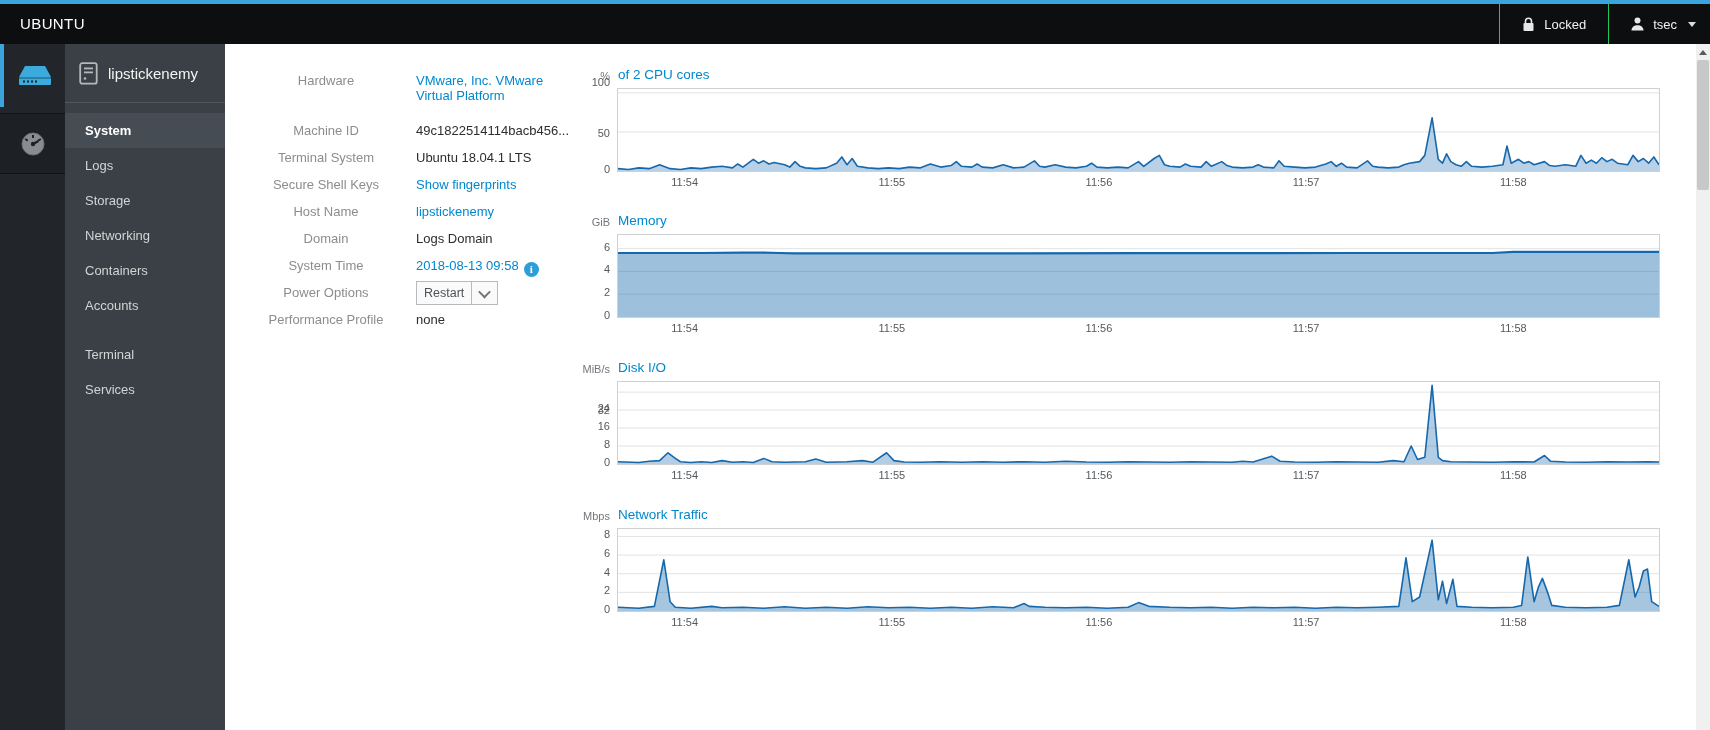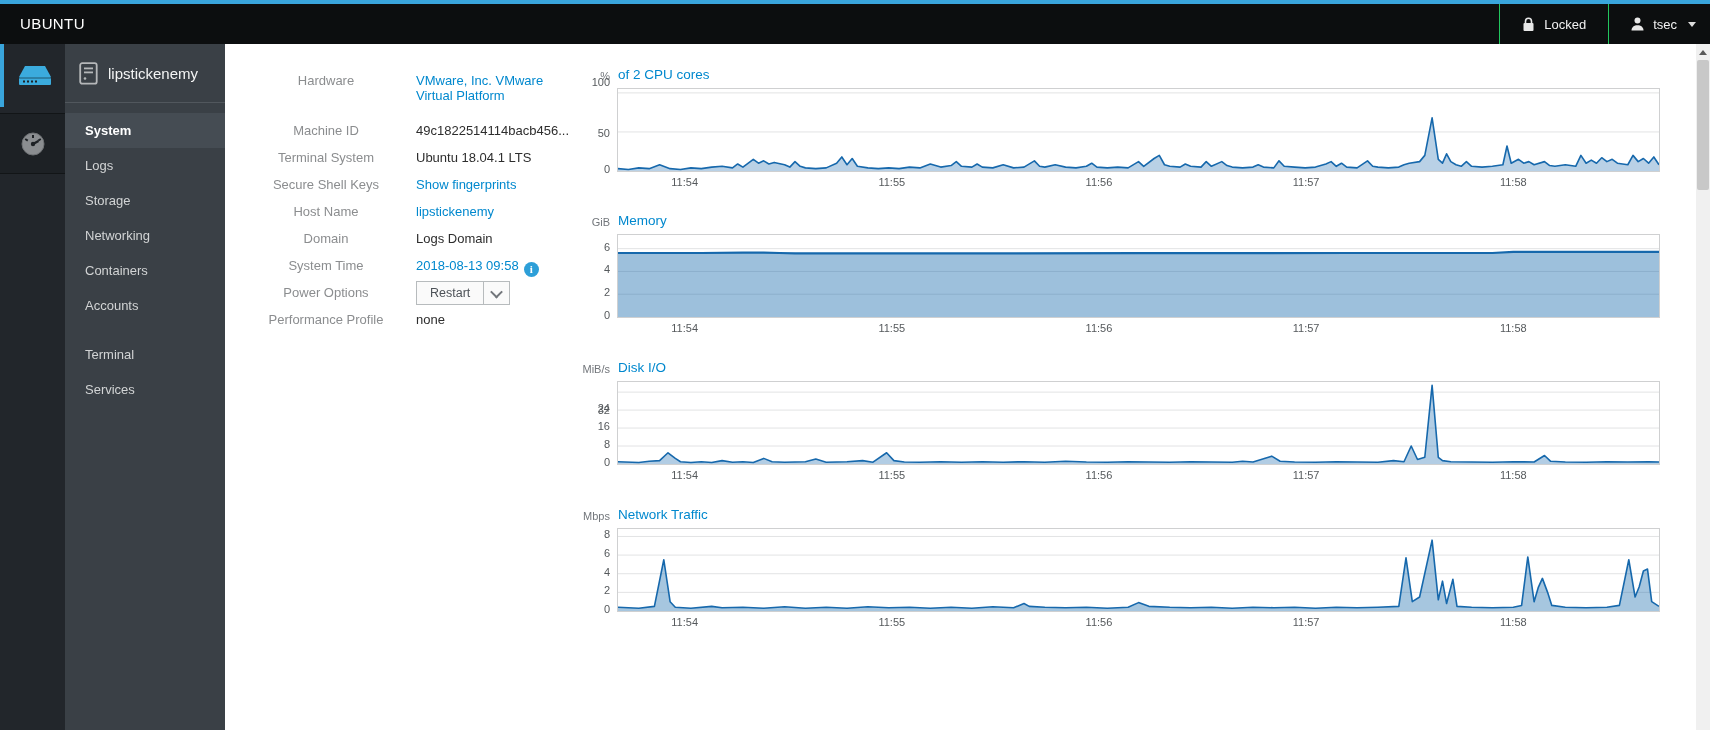--- a/index.html
+++ b/index.html
@@ -29,21 +29,21 @@
   .nav-item.terminal{margin-top:14px;}
   
   .info{position:absolute;left:245px;top:70px;width:330px;}
   .info-row{display:flex;min-height:27px;align-items:flex-start;font-size:13px;}
   .info-row.tall{min-height:50px;}
   .info-label{width:162px;text-align:center;color:#8b8d8f;padding-top:3px;flex:none;}
   .info-value{margin-left:9px;color:#2d2d2d;padding-top:3px;}
   a.link{color:#0088ce;text-decoration:none;cursor:pointer;}
   .info-icon{display:inline-block;vertical-align:-3px;width:15px;height:15px;border-radius:50%;background:#2d9fd8;color:#fff;font-size:11px;font-weight:bold;text-align:center;line-height:15px;margin-left:5px;font-family:"Liberation Serif",serif;cursor:pointer;}
   .split-btn{display:inline-flex;margin-top:-1px;}
-  .btn{background:#fafafa;border:1px solid #b7bbbd;color:#4d5258;font-size:12.5px;padding:4px 13px;cursor:pointer;}
+  .btn{background:#fafafa;border:1px solid #b7bbbd;color:#4d5258;font-size:12.5px;padding:4px 7px;cursor:pointer;}
   .btn.caret-part{border-left:none;padding:4px 8px;display:flex;align-items:center;}
   .chev{width:7px;height:7px;border-right:2px solid #72767b;border-bottom:2px solid #72767b;transform:rotate(45deg) translate(-1px,-1px);}
   
   .chart{position:absolute;left:560px;width:1145px;height:125px;}
   .chart .unit{position:absolute;left:0;top:4px;width:50px;text-align:right;font-size:11px;color:#72767b;}
   .chart .title{position:absolute;left:58px;top:1px;font-size:13.5px;color:#0088ce;text-decoration:none;cursor:pointer;}
   .chart .plot{position:absolute;left:57px;top:22px;width:1041px;height:82px;border:1px solid #cfd0d1;background:#ffffff;cursor:pointer;}
   .chart .plot svg{display:block;width:100%;height:100%;}
   .chart .ytick{position:absolute;left:0;width:50px;text-align:right;font-size:11px;color:#55595c;}
   .chart .xtick{position:absolute;top:110px;width:50px;text-align:center;font-size:11px;color:#55595c;}

